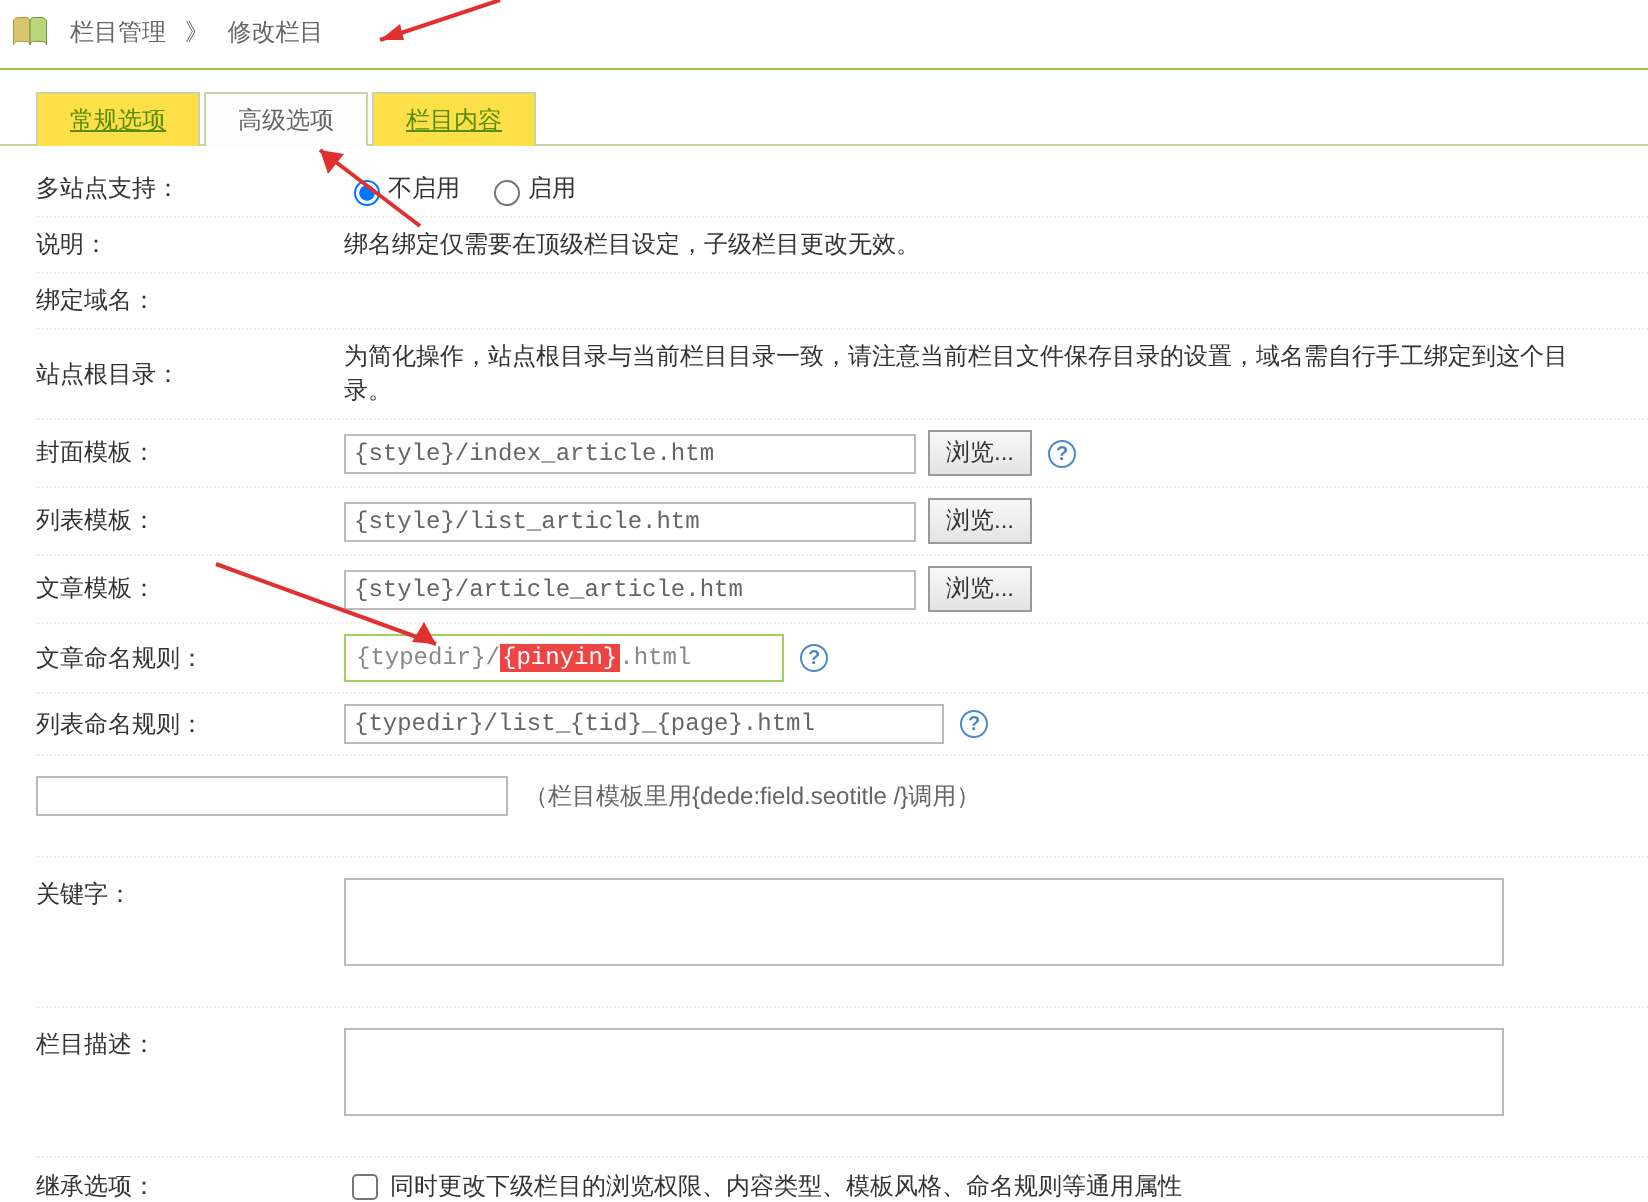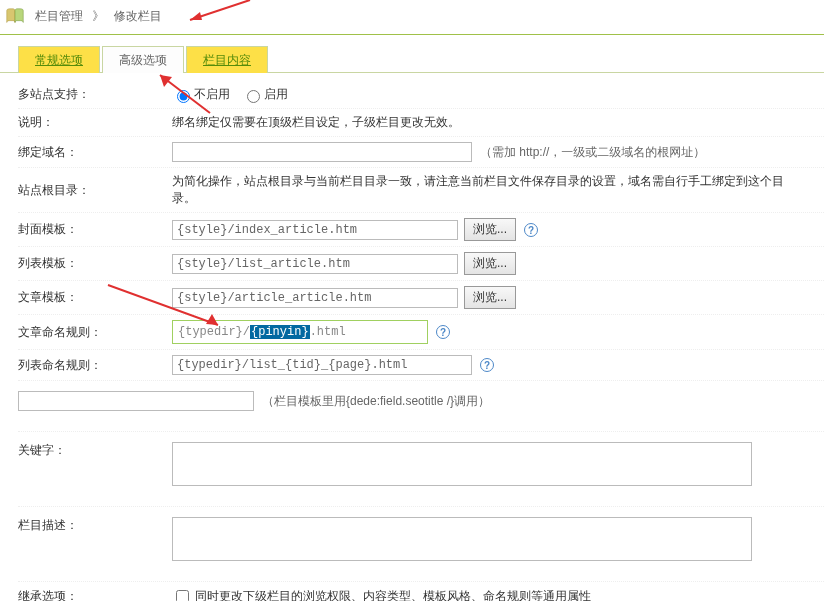--- a/index.html
+++ b/index.html
@@ -109,21 +109,21 @@
     text-align: center;
     font-weight: bold;
     margin-left: 8px;
   }
   .highlight-box {
     border: 1px solid #a0d060;
     padding: 1px;
     display: inline-block;
   }
   .selected-text {
-    background: #0369a1;
+    background: #ef4444;
     color: #fff;
     font-family: "Courier New", monospace;
     padding: 0 1px;
   }
   .rule-input {
     border: 1px solid #ccc;
     padding: 2px 4px;
     font-size: 12px;
     height: 20px;
     width: 256px;
@@ -186,24 +186,20 @@
     </div>
   </div>
 
   <div class="row">
     <div class="label">说明：</div>
     <div class="value">绑名绑定仅需要在顶级栏目设定，子级栏目更改无效。</div>
   </div>
 
   <div class="row">
     <div class="label">绑定域名：</div>
-    <div class="value">
-      <input class="text-input w260" type="text" style="">
-      <span class="hint">（需加 http://，一级或二级域名的根网址）</span>
-    </div>
   </div>
 
   <div class="row">
     <div class="label">站点根目录：</div>
     <div class="value" style="max-width:620px">为简化操作，站点根目录与当前栏目目录一致，请注意当前栏目文件保存目录的设置，域名需自行手工绑定到这个目录。</div>
   </div>
 
   <div class="row">
     <div class="label">封面模板：</div>
     <div class="value">
@@ -230,21 +226,21 @@
     <svg class="red-arrow" style="left:70px;top:-2px" width="140" height="60">
       <line x1="20" y1="6" x2="130" y2="46" stroke="#e03030" stroke-width="2"></line>
       <polygon points="130,46 118,45 124,35" fill="#e03030"></polygon>
     </svg>
   </div>
 
   <div class="row">
     <div class="label">文章命名规则：</div>
     <div class="value">
       <span class="highlight-box">
-        <div class="rule-input" style="border:none;width:252px">
+        <div class="rule-input" style="border:none;width:216px">
           <span>{typedir}/</span>
             <span class="selected-text">{pinyin}</span>
             <span>.html</span>
         </div>
       </span>
       <span class="help-icon">?</span>
     </div>
   </div>
 
   <div class="row">

